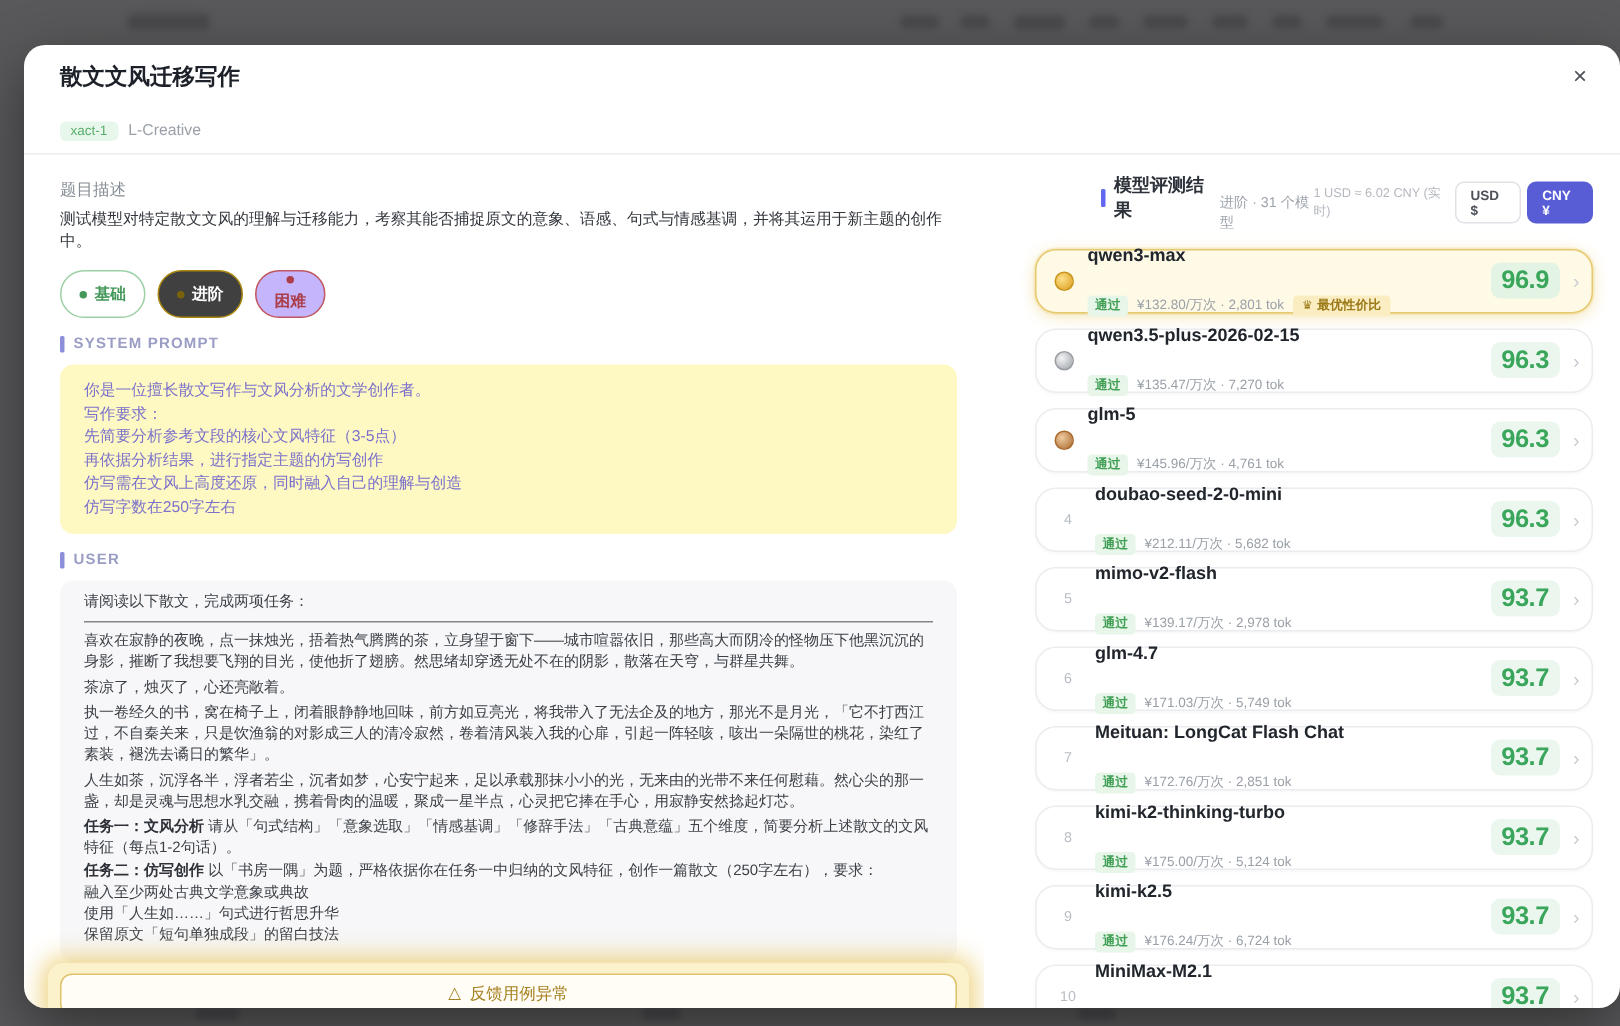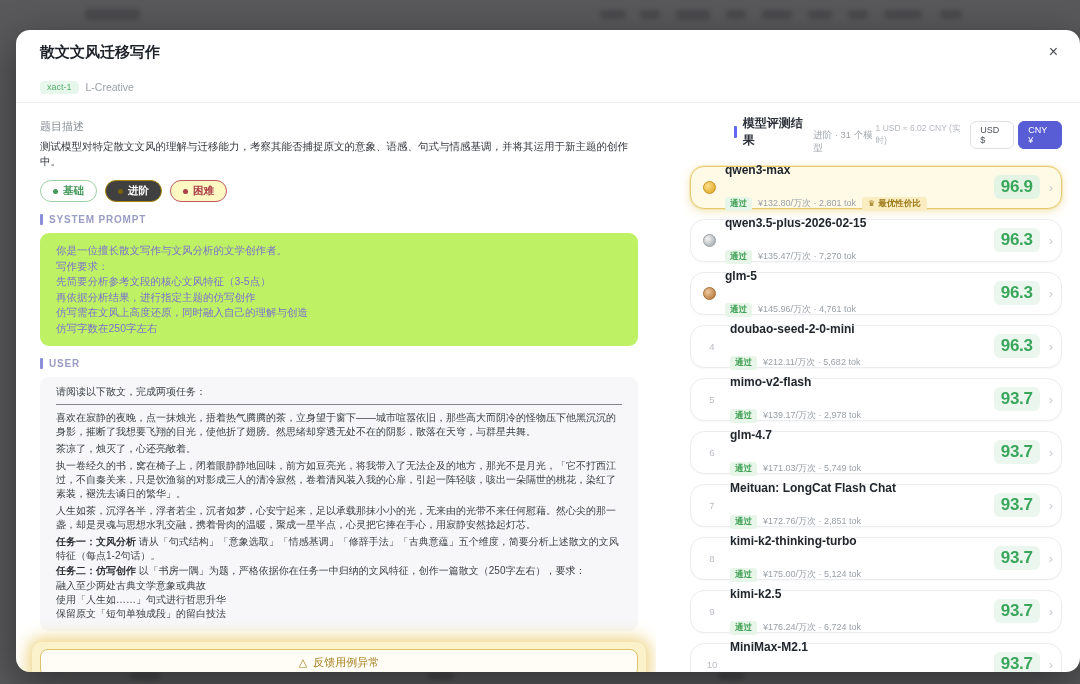--- a/index.html
+++ b/index.html
@@ -31,28 +31,28 @@
   .left-pane{width:640px;flex:none;padding:16px 18px 0 24px;position:relative;overflow:hidden;box-sizing:border-box;}
   .desc-label{font-size:11px;color:#878d96;}
   .desc-text{font-size:10.5px;color:#33373d;margin-top:5px;line-height:1.5;}
   .pill-row{display:flex;gap:8px;margin-top:10px;}
   .pill{display:inline-flex;align-items:center;gap:5px;border-radius:999px;padding:3px 12px;font-size:10.5px;font-weight:bold;border:1px solid;cursor:pointer;}
   .pill .dot{width:5px;height:5px;border-radius:50%;}
   .pill-basic{border-color:#9ed0a6;color:#44985a;background:#fff;}
   .pill-basic .dot{background:#44985a;}
   .pill-adv{border-color:#a8860f;color:#fff;background:#404040;}
   .pill-adv .dot{background:#7a620c;}
-  .pill-hard{border-color:#bf5860;color:#ab3e48;background:#fef9c3;}
+  .pill-hard{border-color:#bf5860;color:#ab3e48;background:#c4b5fd;flex-direction:column;}
   .pill-hard .dot{background:#ab3e48;}
 
   .sec-label{display:flex;align-items:center;gap:6px;font-size:10px;font-weight:bold;letter-spacing:.8px;color:#9a9dc4;margin-top:12px;}
   .sec-label::before{content:"";width:3px;height:11px;background:#8b8fd9;border-radius:1px;flex:none;}
   .sec-dark{color:#80868f;letter-spacing:.2px;}
 
-  .sys-box{background:#bef264;border-radius:9px;padding:10px 16px;margin-top:8px;}
+  .sys-box{background:#fef9c3;border-radius:9px;padding:10px 16px;margin-top:8px;}
   .prompt-line{font-size:10.5px;color:#7b71cb;line-height:15.5px;}
 
   .user-box{background:#f7f7f9;border-radius:9px;padding:8px 16px 10px;margin-top:8px;color:#3c4046;}
   .user-intro{font-size:10px;line-height:14px;}
   .user-hr{border:none;border-bottom:1px solid #84848a;margin:5px 0 6px;}
   .user-para{font-size:10px;line-height:14px;margin:0 0 3px;}
   .user-task{font-size:10px;line-height:14px;margin:1px 0;}
   .user-task b{color:#2e3238;}
   .user-line{font-size:10px;line-height:14px;}
 
@@ -65,21 +65,21 @@
 
   
   .right-pane{flex:1;padding:12px 18px 0 10px;box-sizing:border-box;overflow:hidden;}
   .results-head{display:flex;align-items:center;justify-content:space-between;margin-bottom:11px;}
   .rh-left{display:flex;align-items:baseline;gap:6px;}
   .rh-title{display:flex;align-items:center;gap:6px;font-size:12px;font-weight:bold;color:#2c313a;padding-left:44px;}
   .rh-title::before{content:"";width:3px;height:12px;background:#6366f1;border-radius:1px;}
   .rh-sub{font-size:9.5px;color:#a0a5ad;}
   .rh-right{display:flex;align-items:center;gap:4px;}
   .rate{font-size:8.5px;color:#b4b8bf;margin-right:4px;}
-  .cur-btn{font-size:9px;font-weight:normal;padding:3px 9px;border-radius:6px;cursor:pointer;}
+  .cur-btn{font-size:9px;font-weight:bold;padding:3px 9px;border-radius:6px;cursor:pointer;}
   .cur-usd{background:#fff;border:1px solid #dfe1e6;color:#4c5158;}
   .cur-cny{background:#585dd6;border:1px solid #585dd6;color:#fff;}
 
   .model-list{display:flex;flex-direction:column;gap:10px;}
   .model-card{display:flex;align-items:center;gap:9px;background:#fff;border:1px solid #ebecef;border-radius:14px;padding:0 8px 0 12px;height:41px;flex:none;box-shadow:0 1px 2px rgba(0,0,0,.03);cursor:pointer;}
   .model-card.highlight{background:#fffae6;border-color:#e6c96e;box-shadow:0 0 0 1px rgba(230,200,90,.25),0 2px 10px rgba(228,198,92,.45);}
   .rank{width:18px;flex:none;display:flex;justify-content:center;font-size:9.5px;color:#b9bdc4;}
   .medal{width:13px;height:13px;border-radius:50%;box-sizing:border-box;}
   .medal-gold{background:radial-gradient(circle at 35% 35%,#ffe08a,#d99d1b);border:1px solid #c8941c;}
   .medal-silver{background:radial-gradient(circle at 35% 35%,#f4f4f4,#9aa0a6);border:1px solid #989ea4;}

